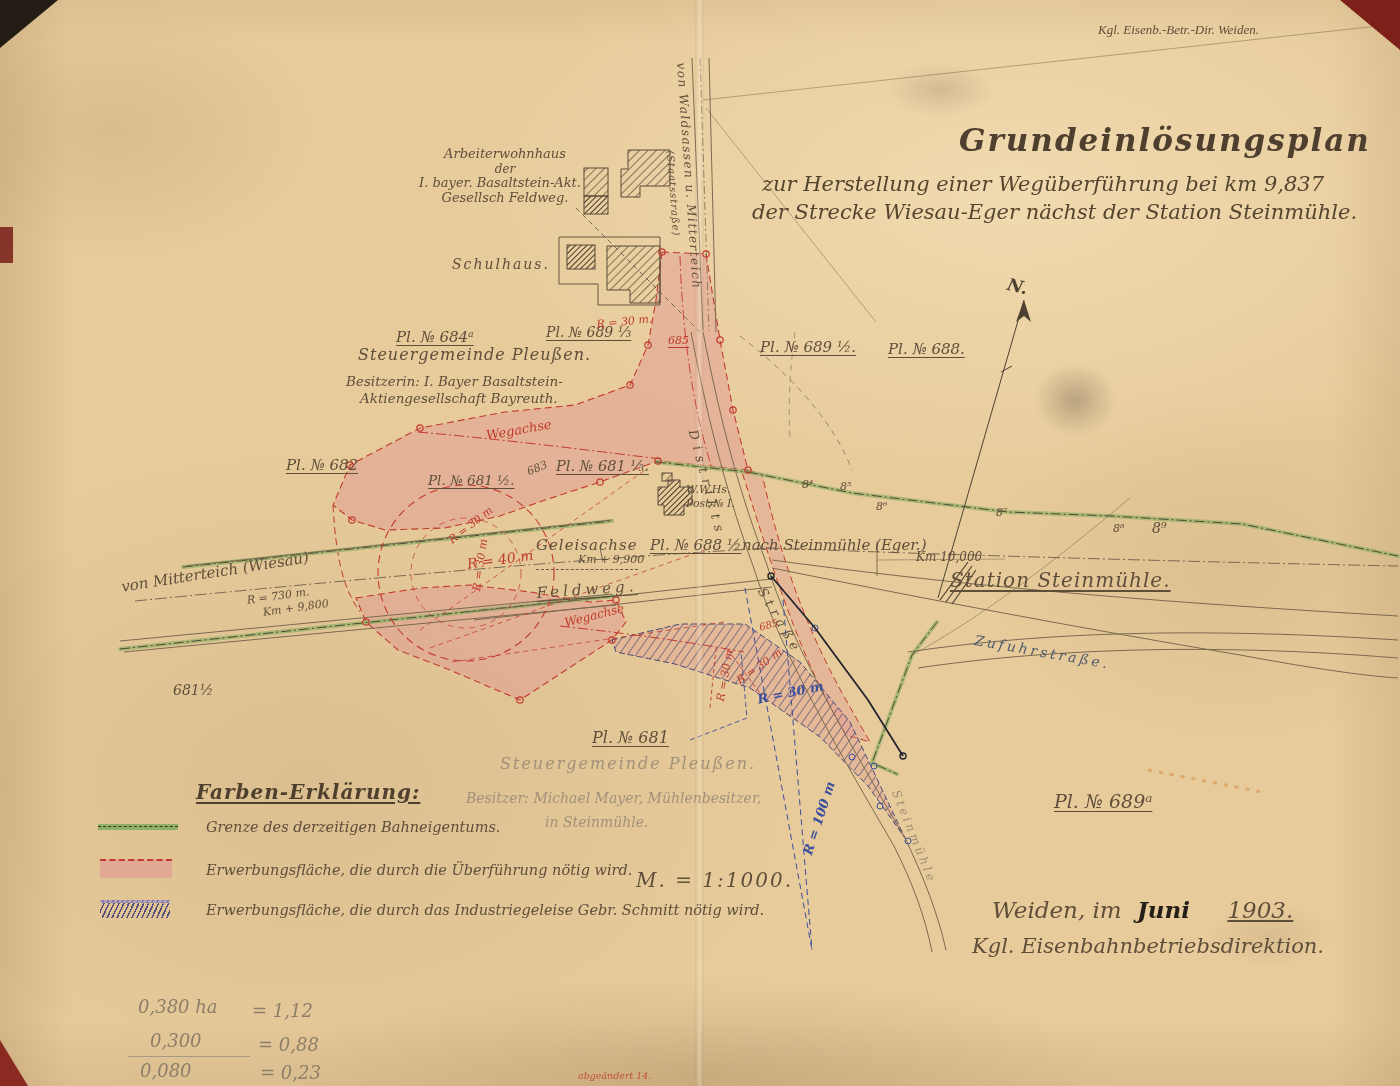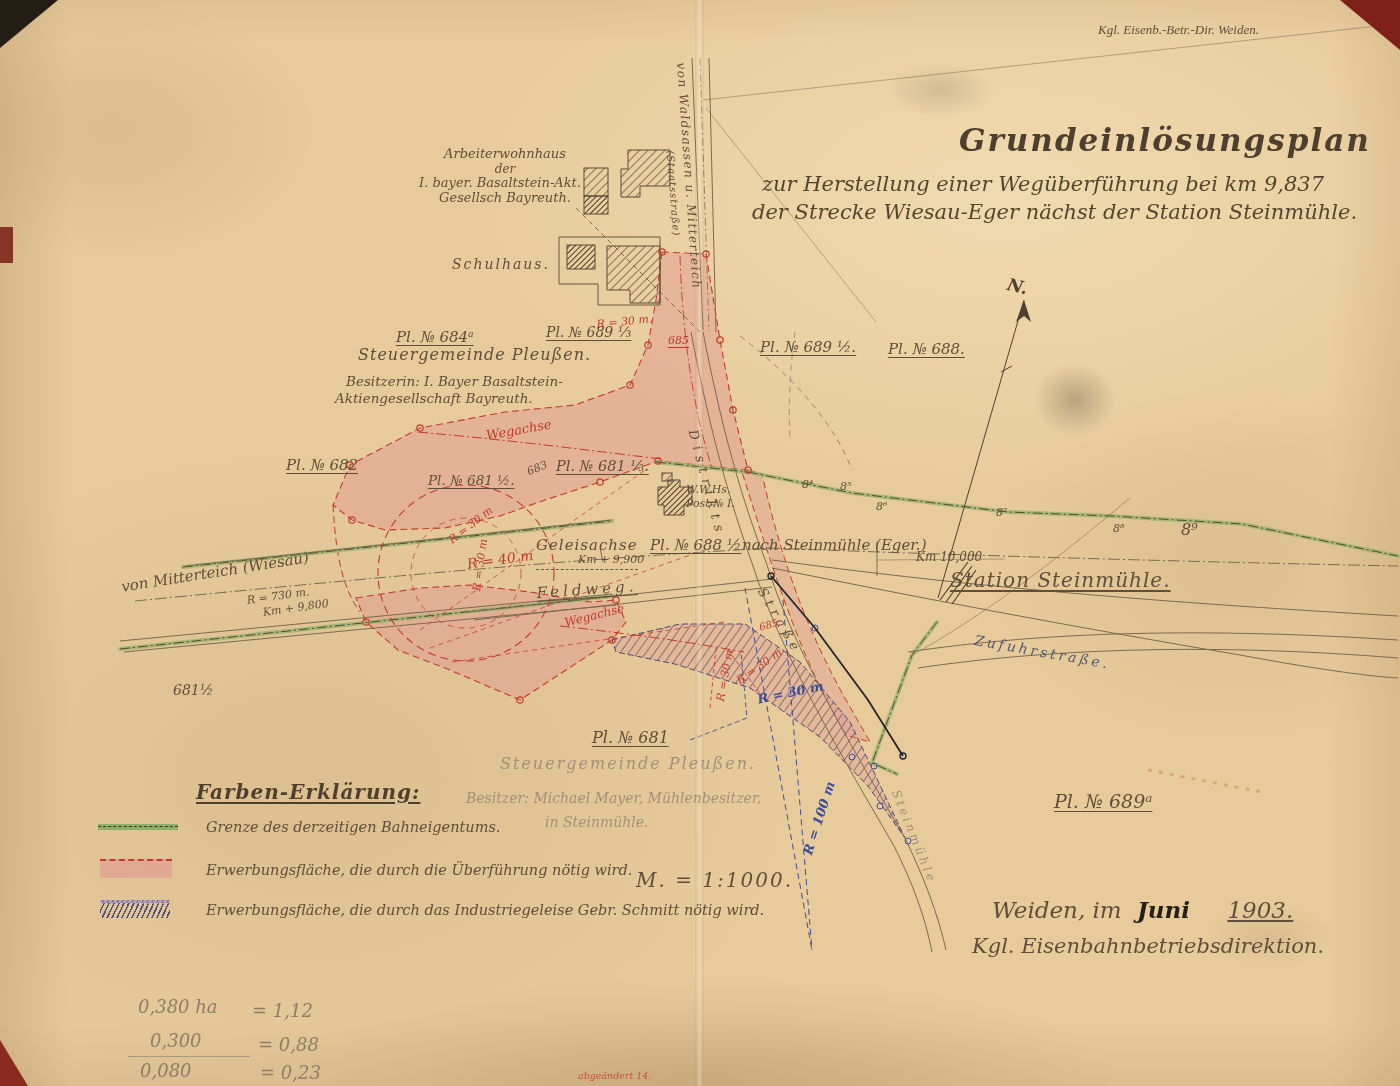--- a/index.html
+++ b/index.html
@@ -195,40 +195,40 @@
 
   <div class="lbl" style="left:1098px;top:22px;font-size:13px;font-family:Liberation Serif, serif;">Kgl. Eisenb.-Betr.-Dir. Weiden.</div>
 
   <div class="lbl" style="left:915px;top:122px;font-size:31px;letter-spacing:2px;color:#4e3f2e;font-weight:bold;margin-left:44px;">Grundeinlösungsplan</div>
   <div class="lbl" style="left:762px;top:172px;font-size:21px;color:#54452f;">zur Herstellung einer Wegüberführung bei km 9,837</div>
   <div class="lbl" style="left:752px;top:200px;font-size:21px;color:#54452f;">der Strecke Wiesau-Eger nächst der Station Steinmühle.</div>
 
   <div class="lbl ctr" style="left:400px;top:146px;width:210px;font-size:13px;">Arbeiterwohnhaus</div>
   <div class="lbl ctr" style="left:400px;top:162px;width:210px;font-size:12px;">der</div>
   <div class="lbl ctr" style="left:395px;top:175px;width:210px;font-size:13px;">I. bayer. Basaltstein-Akt.</div>
-  <div class="lbl ctr" style="left:400px;top:190px;width:210px;font-size:13px;">Gesellsch Bayreuth.</div>
+  <div class="lbl ctr" style="left:400px;top:190px;width:210px;font-size:13px;">Gesellsch Feldweg.</div>
   <div class="lbl" style="left:452px;top:256px;font-size:14px;letter-spacing:2px;">Schulhaus.</div>
   <div class="lbl" style="left:686px;top:483px;font-size:11px;">W.W.Hs.</div>
   <div class="lbl" style="left:686px;top:497px;font-size:11px;">Post № I.</div>
 
   <div class="lbl" style="left:688px;top:62px;font-size:12px;letter-spacing:1.5px;transform:rotate(86deg);">von Waldsassen u. Mitterteich</div>
   <div class="lbl" style="left:676px;top:150px;font-size:10px;letter-spacing:1px;transform:rotate(86deg);">(Staatsstraße)</div>
   <div class="lbl" style="left:700px;top:428px;font-size:13px;letter-spacing:6px;transform:rotate(75deg);">Distrikts</div>
   <div class="lbl" style="left:768px;top:585px;font-size:13px;letter-spacing:5px;transform:rotate(60deg);">Straße</div>
   <div class="lbl u" style="left:536px;top:584px;font-size:15px;letter-spacing:4px;transform:rotate(-4deg);">Feldweg.</div>
   <div class="lbl bluepencil" style="left:976px;top:632px;font-size:14px;letter-spacing:3px;transform:rotate(10deg);">Zufuhrstraße.</div>
   <div class="lbl pencil" style="left:902px;top:788px;font-size:12px;letter-spacing:3px;transform:rotate(68deg);opacity:.8;">Steinmühle</div>
   <div class="lbl red" style="left:485px;top:428px;font-size:13px;transform:rotate(-10deg);">Wegachse</div>
   <div class="lbl red" style="left:563px;top:616px;font-size:12px;transform:rotate(-14deg);">Wegachse</div>
   <div class="lbl udash" style="left:536px;top:536px;font-size:15px;letter-spacing:1px;">Geleisachse</div>
 
   <div class="lbl u" style="left:396px;top:328px;font-size:15px;">Pl. № 684ᵃ</div>
   <div class="lbl" style="left:358px;top:345px;font-size:16px;letter-spacing:1px;">Steuergemeinde Pleußen.</div>
   <div class="lbl" style="left:346px;top:373px;font-size:13.5px;">Besitzerin: I. Bayer Basaltstein-</div>
-  <div class="lbl" style="left:335px;top:390px;font-size:13.5px;">Aktiengesellschaft Bayreuth.</div>
+  <div class="lbl" style="left:360px;top:390px;font-size:13.5px;">Aktiengesellschaft Bayreuth.</div>
   <div class="lbl u" style="left:546px;top:324px;font-size:14px;">Pl. № 689 ⅓</div>
   <div class="lbl u" style="left:760px;top:338px;font-size:15px;">Pl. № 689 ½.</div>
   <div class="lbl u" style="left:888px;top:340px;font-size:15px;">Pl. № 688.</div>
   <div class="lbl u" style="left:286px;top:456px;font-size:15px;">Pl. № 682</div>
   <div class="lbl u" style="left:428px;top:472px;font-size:13.5px;">Pl. № 681 ½.</div>
   <div class="lbl u" style="left:556px;top:458px;font-size:14.5px;">Pl. № 681 ⅓.</div>
   <div class="lbl u" style="left:650px;top:536px;font-size:15px;">Pl. № 688 ½</div>
   <div class="lbl" style="left:742px;top:536px;font-size:15px;">nach Steinmühle (Eger.)</div>
   <div class="lbl u" style="left:592px;top:728px;font-size:16px;">Pl. № 681</div>
   <div class="lbl u" style="left:1054px;top:790px;font-size:19px;">Pl. № 689ᵃ</div>
@@ -254,21 +254,21 @@
   <div class="lbl red" style="left:714px;top:700px;font-size:11px;transform:rotate(-80deg);">R = 30 m</div>
   <div class="lbl red" style="left:734px;top:676px;font-size:11px;transform:rotate(-35deg);">R = 30 m</div>
   <div class="lbl blue" style="left:756px;top:692px;font-size:13px;transform:rotate(-12deg);font-weight:bold;">R = 30 m</div>
   <div class="lbl blue" style="left:800px;top:852px;font-size:13px;transform:rotate(-72deg);font-weight:bold;">R = 100 m</div>
 
   <div class="lbl" style="left:802px;top:478px;font-size:11px;">8⁴</div>
   <div class="lbl" style="left:840px;top:480px;font-size:11px;">8⁵</div>
   <div class="lbl" style="left:876px;top:500px;font-size:11px;">8⁶</div>
   <div class="lbl" style="left:996px;top:506px;font-size:11px;">8⁷</div>
   <div class="lbl" style="left:1113px;top:522px;font-size:11px;">8⁸</div>
-  <div class="lbl" style="left:1181px;top:520px;font-size:16px;">8⁹</div>
+  <div class="lbl" style="left:1152px;top:520px;font-size:14px;">8⁹</div>
 
   <div class="lbl" style="left:1010px;top:274px;font-size:17px;transform:rotate(14deg);color:#4f4131;font-weight:bold;">N.</div>
 
   <div class="lbl u" style="left:196px;top:780px;font-size:20px;font-weight:bold;color:#4e3f2e;letter-spacing:1px;">Farben-Erklärung:</div>
   <div class="sw-green">
       <div class="dd"></div>
     </div>
   <div class="lbl" style="left:206px;top:819px;font-size:14.5px;">Grenze des derzeitigen Bahneigentums.</div>
   <div class="sw-pink"></div>
   <div class="lbl" style="left:206px;top:862px;font-size:14.5px;">Erwerbungsfläche, die durch die Überführung nötig wird.</div>

